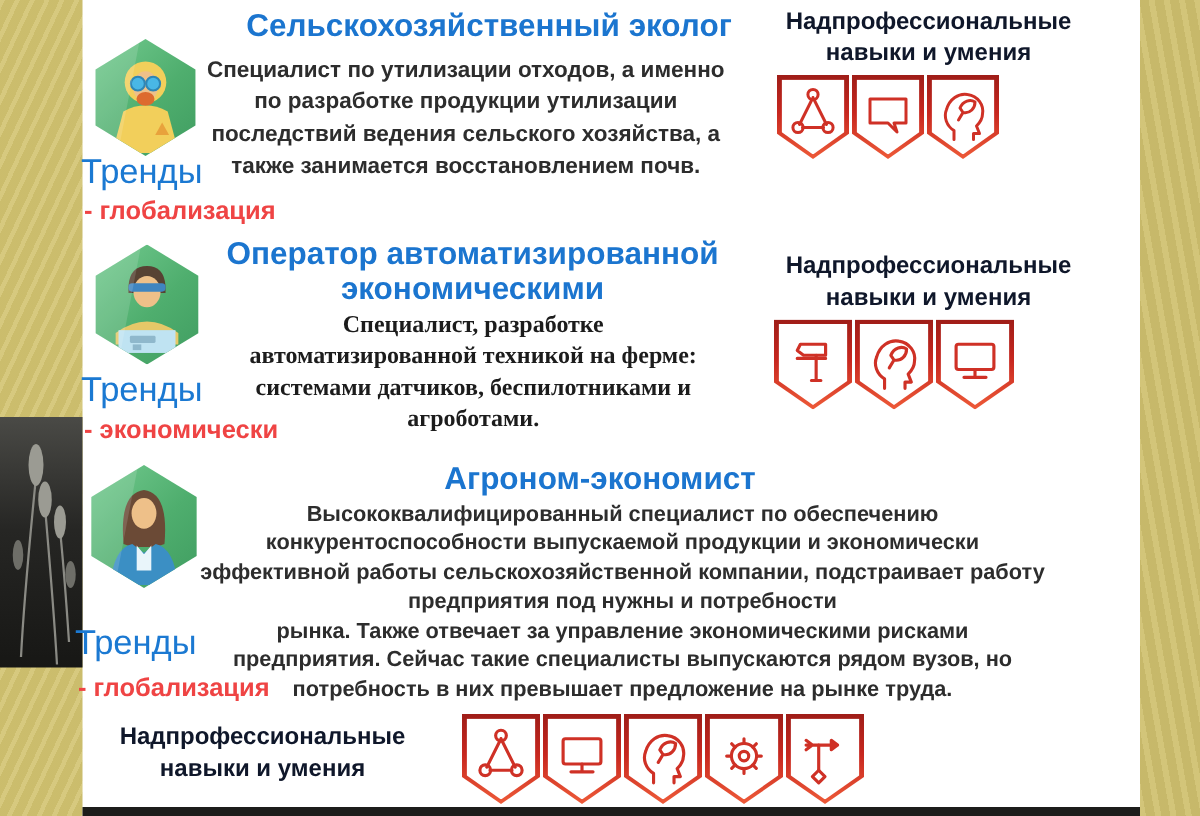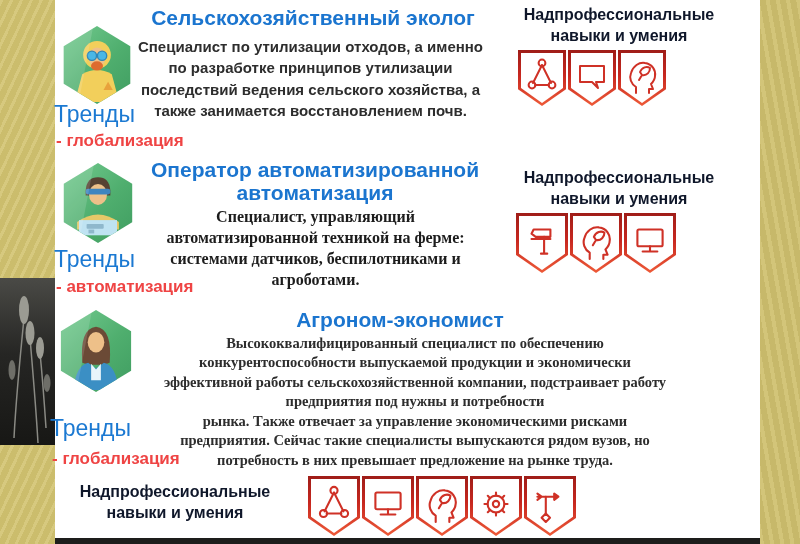--- a/index.html
+++ b/index.html
@@ -86,23 +86,23 @@
     <circle cx="40" cy="29" r="15" fill="#f2cf5b"></circle>
     <ellipse cx="40" cy="32" rx="9" ry="11" fill="#eec089"></ellipse>
     <circle cx="34.5" cy="30" r="5" fill="#49b7e6" stroke="#2f86b5" stroke-width="1.5"></circle>
     <circle cx="45.5" cy="30" r="5" fill="#49b7e6" stroke="#2f86b5" stroke-width="1.5"></circle>
     <ellipse cx="40" cy="41" rx="6.5" ry="5" fill="#dd6b2f"></ellipse>
     <path d="M52 58 l5 9 h-10 Z" fill="#e8a23c"></path>
   </svg>
 </div>
 <div class="abs trends" style="left:54px;top:101px;">Тренды</div>
 <div class="abs trend-item" style="left:56px;top:131px;">- глобализация</div>
-<div class="abs prof-title" style="left:138px;top:6px;width:350px;">Сельскохозяйственный эколог</div>
+<div class="abs prof-title" style="left:151px;top:6px;width:350px;">Сельскохозяйственный эколог</div>
 <div class="abs desc" style="left:128px;top:36px;width:365px;">Специалист по утилизации отходов, а именно
-по разработке принципов утилизации
+по разработке продукции утилизации
 последствий ведения сельского хозяйства, а
 также занимается восстановлением почв.</div>
 <div class="abs skills-title" style="left:500px;top:5px;width:238px;">Надпрофессиональные
 навыки и умения</div>
 
 <div class="badge-row" style="left:518px;top:50px;">
   <div class="badge">
     <div class="outer"></div>
       <div class="inner"></div>
     <svg viewBox="0 0 36 40">
@@ -136,24 +136,24 @@
     <rect x="27" y="25" width="26" height="6" rx="2.5" fill="#3f85c0"></rect>
     <path d="M18 60 Q40 44 62 60 L62 68 L18 68 Z" fill="#e5c868"></path>
     <rect x="20" y="58" width="40" height="16" fill="#bfe3f2"></rect>
     <g fill="#8fb8cc">
         <rect x="28" y="62" width="18" height="5" rx="1"></rect>
         <rect x="30" y="68" width="6" height="4"></rect>
       </g>
   </svg>
 </div>
 <div class="abs trends" style="left:54px;top:246px;">Тренды</div>
-<div class="abs trend-item" style="left:56px;top:277px;">- автоматизация</div>
+<div class="abs trend-item" style="left:56px;top:277px;">- экономически</div>
 <div class="abs prof-title" style="left:150px;top:158px;width:330px;">Оператор автоматизированной
-автоматизация</div>
-<div class="abs desc-serif" style="left:138px;top:206px;width:355px;">Специалист, управляющий
+экономическими</div>
+<div class="abs desc-serif" style="left:138px;top:206px;width:355px;">Специалист, разработке
 автоматизированной техникой на ферме:
 системами датчиков, беспилотниками и
 агроботами.</div>
 <div class="abs skills-title" style="left:500px;top:168px;width:238px;">Надпрофессиональные
 навыки и умения</div>
 
 <div class="badge-row" style="left:516px;top:213px;">
   <div class="badge badge-lg">
     <div class="outer"></div>
       <div class="inner"></div>
@@ -182,21 +182,21 @@
 
 <div class="hex" style="left:57px;top:310px;width:78px;height:82px;">
   <svg viewBox="0 0 80 80">
     <path d="M26 52 Q23 17 40 15 Q57 17 54 52 L48 54 L32 54 Z" fill="#6b4a36"></path>
     <ellipse cx="40" cy="31" rx="8.5" ry="10.5" fill="#eec089"></ellipse>
     <path d="M17 80 Q19 55 32 52 L40 58 L48 52 Q61 55 63 80 Z" fill="#3b8fc4"></path>
     <path d="M35 53 L40 59 L45 53 L45 70 L35 70 Z" fill="#e9f5fa"></path>
   </svg>
 </div>
 <div class="abs prof-title" style="left:200px;top:308px;width:400px;">Агроном-экономист</div>
-<div class="abs desc" style="left:130px;top:334px;width:570px;font-size:14.5px;line-height:1.34;font-family:Liberation Serif, serif;">Высококвалифицированный специалист по обеспечению
+<div class="abs desc" style="left:130px;top:334px;width:570px;font-size:14.5px;line-height:1.34;">Высококвалифицированный специалист по обеспечению
 конкурентоспособности выпускаемой продукции и экономически
 эффективной работы сельскохозяйственной компании, подстраивает работу
 предприятия под нужны и потребности
 рынка. Также отвечает за управление экономическими рисками
 предприятия. Сейчас такие специалисты выпускаются рядом вузов, но
 потребность в них превышает предложение на рынке труда.</div>
 <div class="abs trends" style="left:50px;top:415px;">Тренды</div>
 <div class="abs trend-item" style="left:52px;top:449px;">- глобализация</div>
 <div class="abs skills-title" style="left:70px;top:482px;width:210px;">Надпрофессиональные
 навыки и умения</div>

